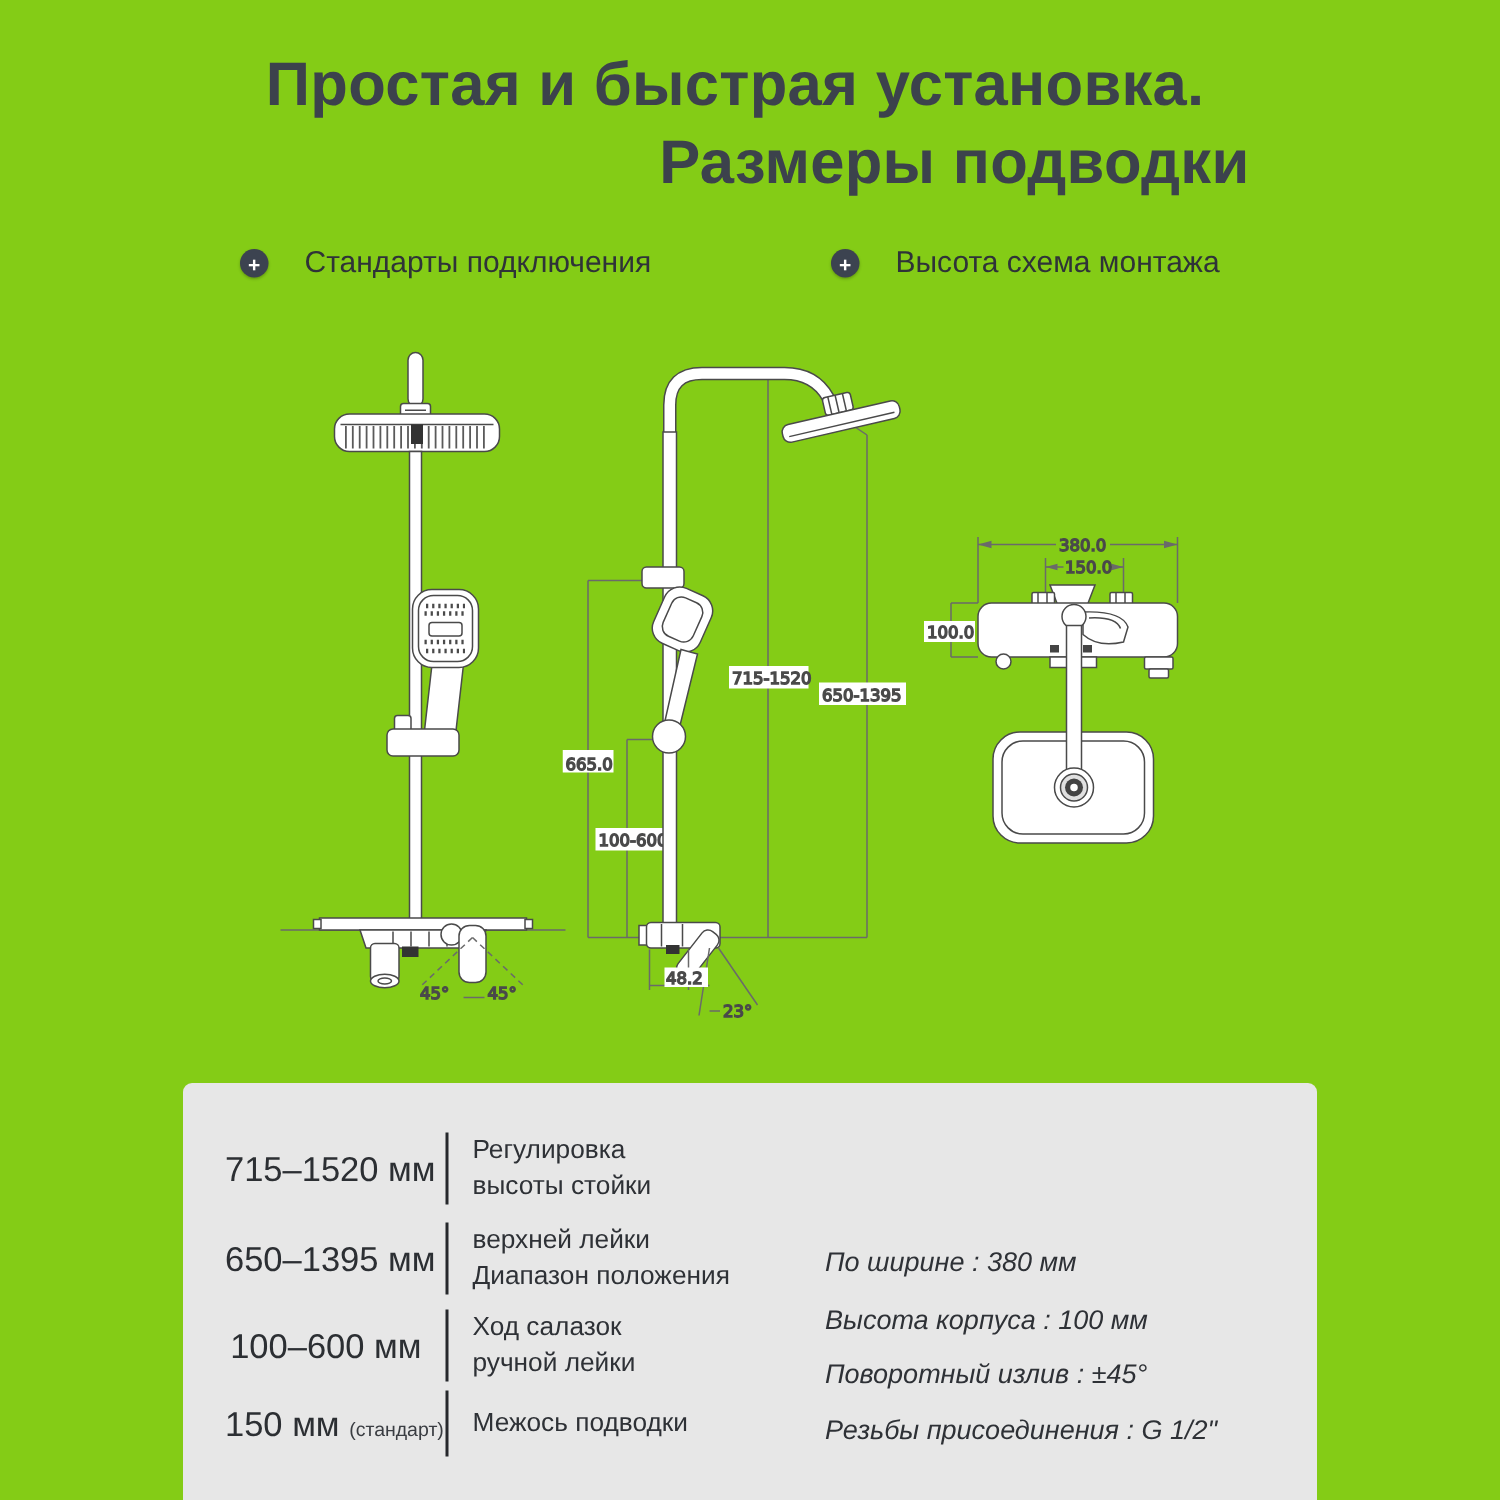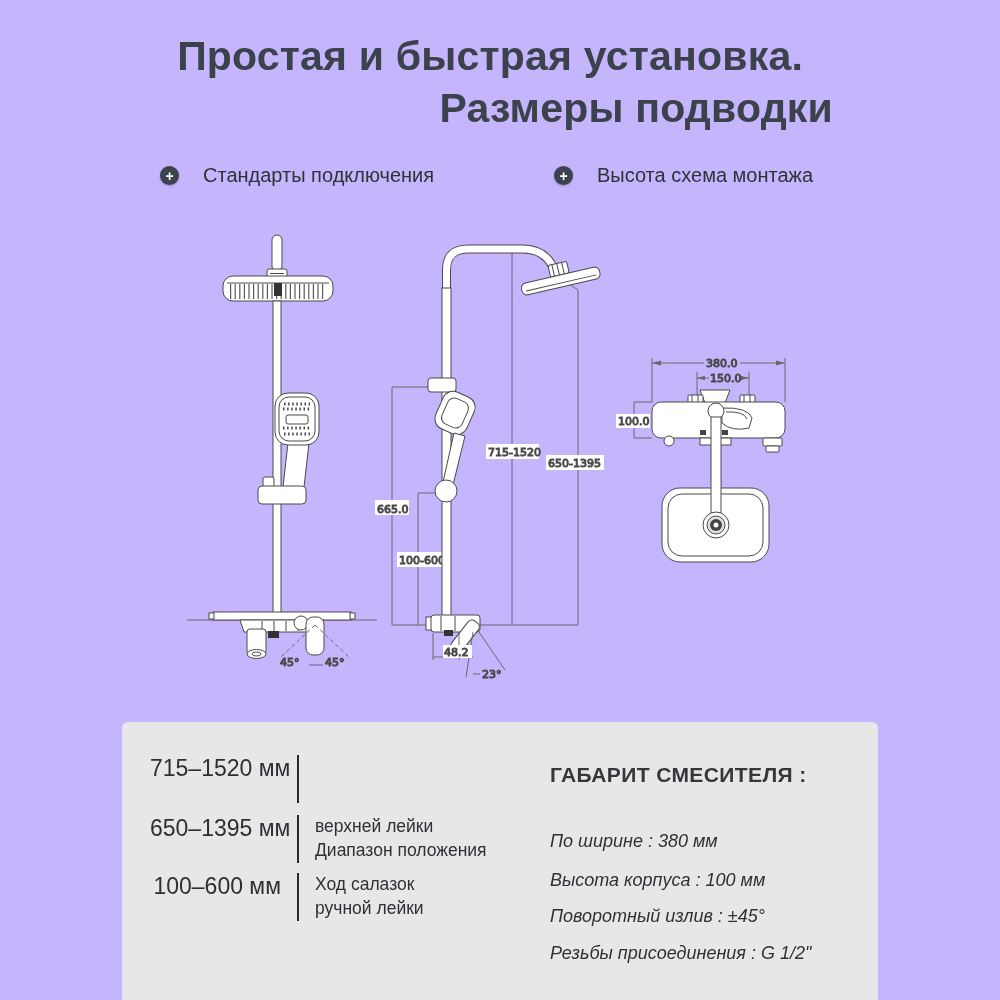--- a/index.html
+++ b/index.html
@@ -1,18 +1,18 @@
 <!DOCTYPE html>
 <html><head>
 <meta charset="utf-8">
 <style>
   * { margin:0; padding:0; box-sizing:border-box; }
   html,body { background:#ffffff; }
   .canvas {
-    position:relative; width:1000px; height:1000px; background:#c4b5fd;
+    position:relative; width:1000px; height:1000px; background:#84cc16;
     font-family:"Liberation Sans", sans-serif; color:#33363b; overflow:hidden;
   }
   
   .title-block { position:absolute; left:150px; right:167px; top:30px; text-align:right;
     font-weight:600; color:#3c424c; font-size:41px; line-height:52px; letter-spacing:0.2px; }
   .title-line1 { padding-right:30px; }
   
   .feature { position:absolute; top:164px; display:flex; align-items:center; gap:24px; }
   .feature-1 { left:160px; }
   .feature-2 { left:554px; }
@@ -20,21 +20,21 @@
     display:inline-flex; align-items:center; justify-content:center; font-size:14px; font-weight:700;
     line-height:1; box-shadow:0 1px 2px rgba(0,0,0,.25); flex:0 0 auto; }
   .feature-label { font-size:20px; font-weight:500; color:#2f3338;text-align:right; }
   
   .drawing { position:absolute; }
   svg { display:block; }
   svg text { font-family:"DejaVu Sans", sans-serif; font-size:11px; fill:#3a3d42; }
   
   .panel { position:absolute; left:122px; top:722px; width:756px; height:278px;
     background:#e7e7e7; border-radius:6px 6px 0 0; }
-  .spec-row { position:absolute; left:28px; display:flex; height:48px; }
+  .spec-row { position:absolute; left:28px; display:flex; align-items:center; height:48px; }
   .spec-row-4 { height:44px; }
   .spec-value { width:147px; text-align:right; padding-right:16px; font-size:23px; color:#2c2f33;
     font-weight:500; white-space:nowrap; }
   .spec-note { font-size:13px; font-weight:400; color:#3a3d42; }
   .spec-divider { width:2px; align-self:stretch; background:#26282c; }
   .spec-label { margin-left:16px; font-size:17.5px; line-height:1.35; color:#2e3136; font-weight:500; }
   .spec-label div:empty { display:none; }
   .mixer-heading { position:absolute; left:428px; top:41px; font-size:21px; font-weight:600;
     letter-spacing:0.4px; color:#34373c; }
   .mixer-item { position:absolute; left:428px; font-size:18px; color:#2e3136; font-weight:500;font-style:italic; }
@@ -236,41 +236,52 @@
       <circle cx="104" cy="175" r="6" fill="#444" stroke="none"></circle>
       <circle cx="104" cy="175" r="2.5" fill="#fff" stroke="none"></circle>
     </svg>
   </div>
 
   <div class="panel">
 
     <div class="spec-row" style="top:33px;">
       <div class="spec-value"><span>715–1520 мм</span> <span class="spec-note"></span></div>
       <div class="spec-divider"></div>
+      <div class="spec-label">
+        <div>Регулировка</div>
+        <div>высоты стойки</div>
+      </div>
     </div>
 
     <div class="spec-row" style="top:93px;">
       <div class="spec-value"><span>650–1395 мм</span> <span class="spec-note"></span></div>
       <div class="spec-divider"></div>
       <div class="spec-label">
         <div>верхней лейки</div>
         <div>Диапазон положения</div>
       </div>
     </div>
 
     <div class="spec-row" style="top:151px;">
       <div class="spec-value"><span>100–600 мм</span> <span class="spec-note"></span></div>
       <div class="spec-divider"></div>
       <div class="spec-label">
         <div>Ход салазок</div>
         <div>ручной лейки</div>
       </div>
     </div>
 
-
-    <div class="mixer-heading">ГАБАРИТ СМЕСИТЕЛЯ :</div>
+    <div class="spec-row spec-row-4" style="top:205px;">
+      <div class="spec-value"><span>150 мм</span> <span class="spec-note">(стандарт)</span></div>
+      <div class="spec-divider"></div>
+      <div class="spec-label">
+        <div>Межось подводки</div>
+
+      </div>
+    </div>
+
     <div class="mixer-item mixer-item-0">По ширине : 380 мм</div>
     <div class="mixer-item mixer-item-1">Высота корпуса : 100 мм</div>
     <div class="mixer-item mixer-item-2">Поворотный излив : ±45°</div>
     <div class="mixer-item mixer-item-3">Резьбы присоединения : G 1/2"</div>
   </div>
 
 </div>
 
 </body></html>

